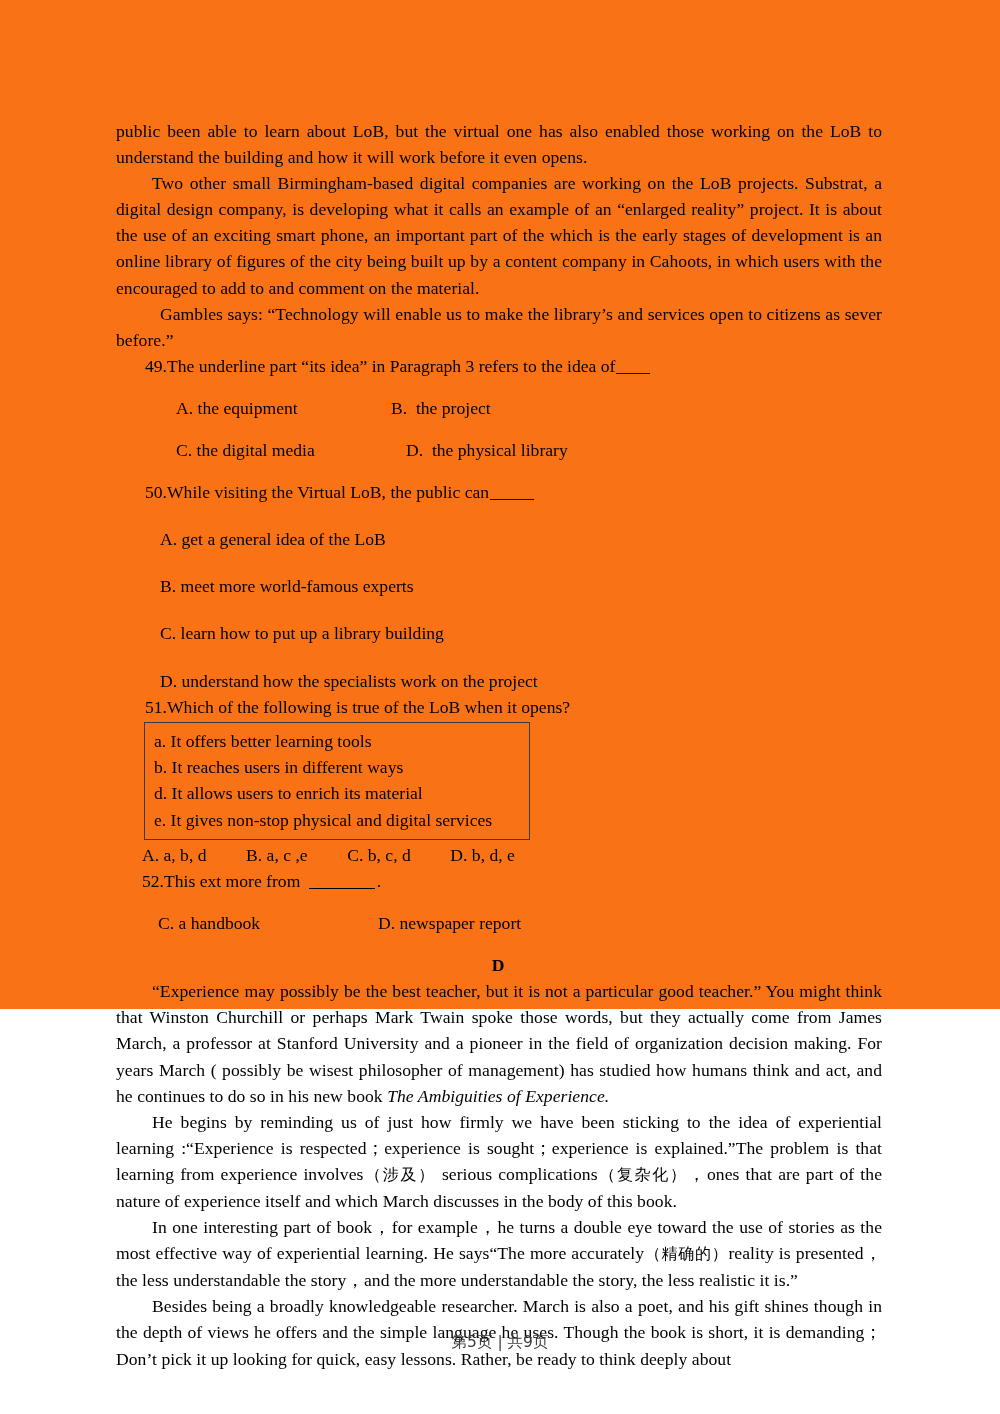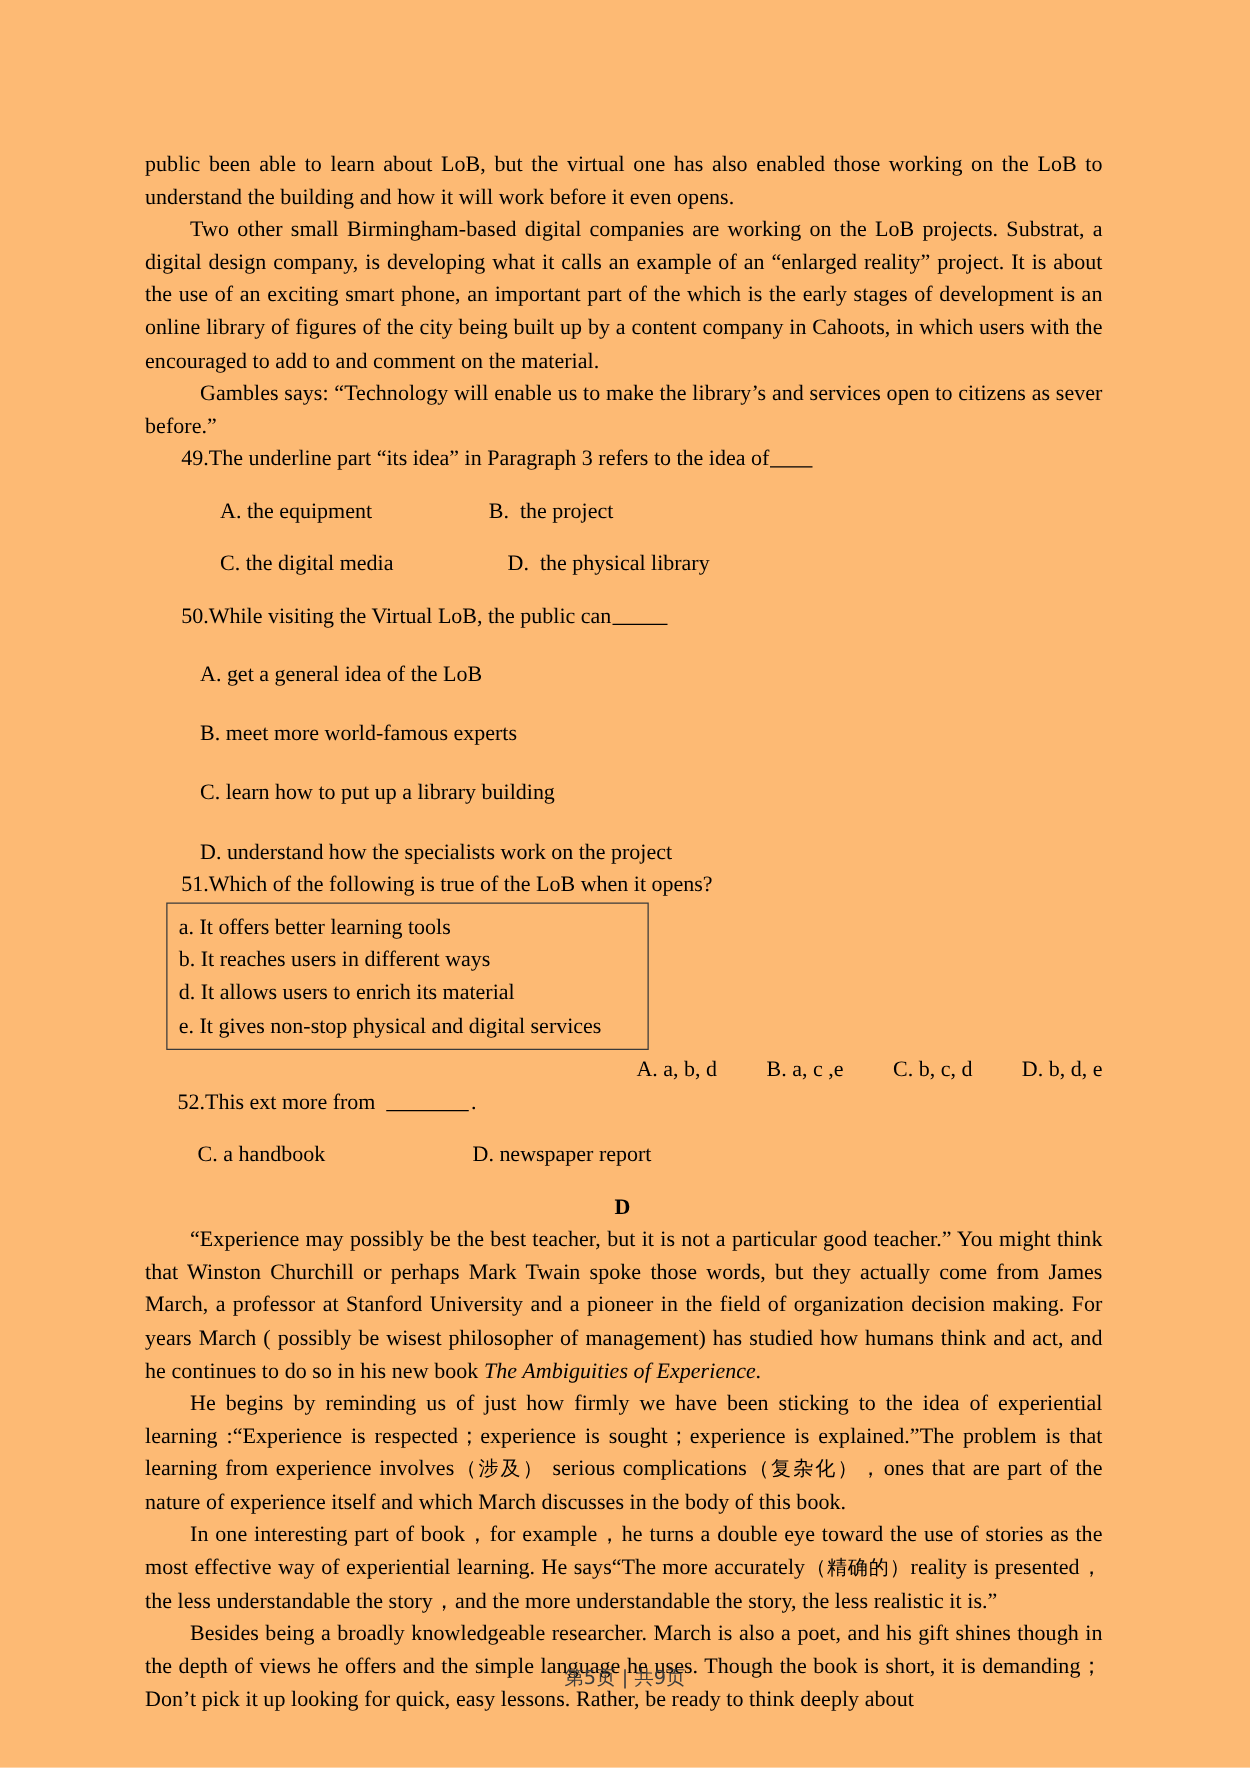--- a/index.html
+++ b/index.html
@@ -12,22 +12,22 @@
     height: 1414px;
     position: relative;
     font-family: "Liberation Serif", "DejaVu Serif", serif;
     color: #000000;
     overflow: hidden;
   }
   .page {
     position: absolute;
     left: 0; top: 0;
     width: 1000px;
-    height: 1414px;
-    background: #fdba74;
+    height: 1009px;
+    background: #f97316;
   }
   .content {
     position: absolute;
     left: 116px;
     top: 118px;
     width: 766px;
   }
   p.para {
     margin: 0;
     font-size: 17.6px;
@@ -80,38 +80,37 @@
   .blank-l {
     display: inline-block;
     width: 66px;
     border-bottom: 1.3px solid #000;
     vertical-align: -2px;
     margin-left: 4px;
     margin-right: 2px;
   }
   .choicebox {
     box-sizing: border-box;
-    margin: 2px 0 0 17px;
+    margin: 2px 0 0 28px;
     width: 386px;
     border: 1.4px solid #3a3a3a;
     padding: 5px 0 6px 0;
   }
   .choicebox .cb-item {
     font-size: 17.6px;
     line-height: 26.3px;
     padding-left: 9px;
     white-space: nowrap;
   }
   .answers-row {
     margin: 2px 0 0 0;
     font-size: 17.6px;
     line-height: 26.1px;
     padding-left: 26px;
     white-space: pre;
-    text-align: right;
   }
   .sec-head {
     margin: 0;
     font-size: 17.6px;
     line-height: 26.1px;
     font-weight: bold;
     text-align: center;
     padding-right: 2px;
   }
   .ital {

